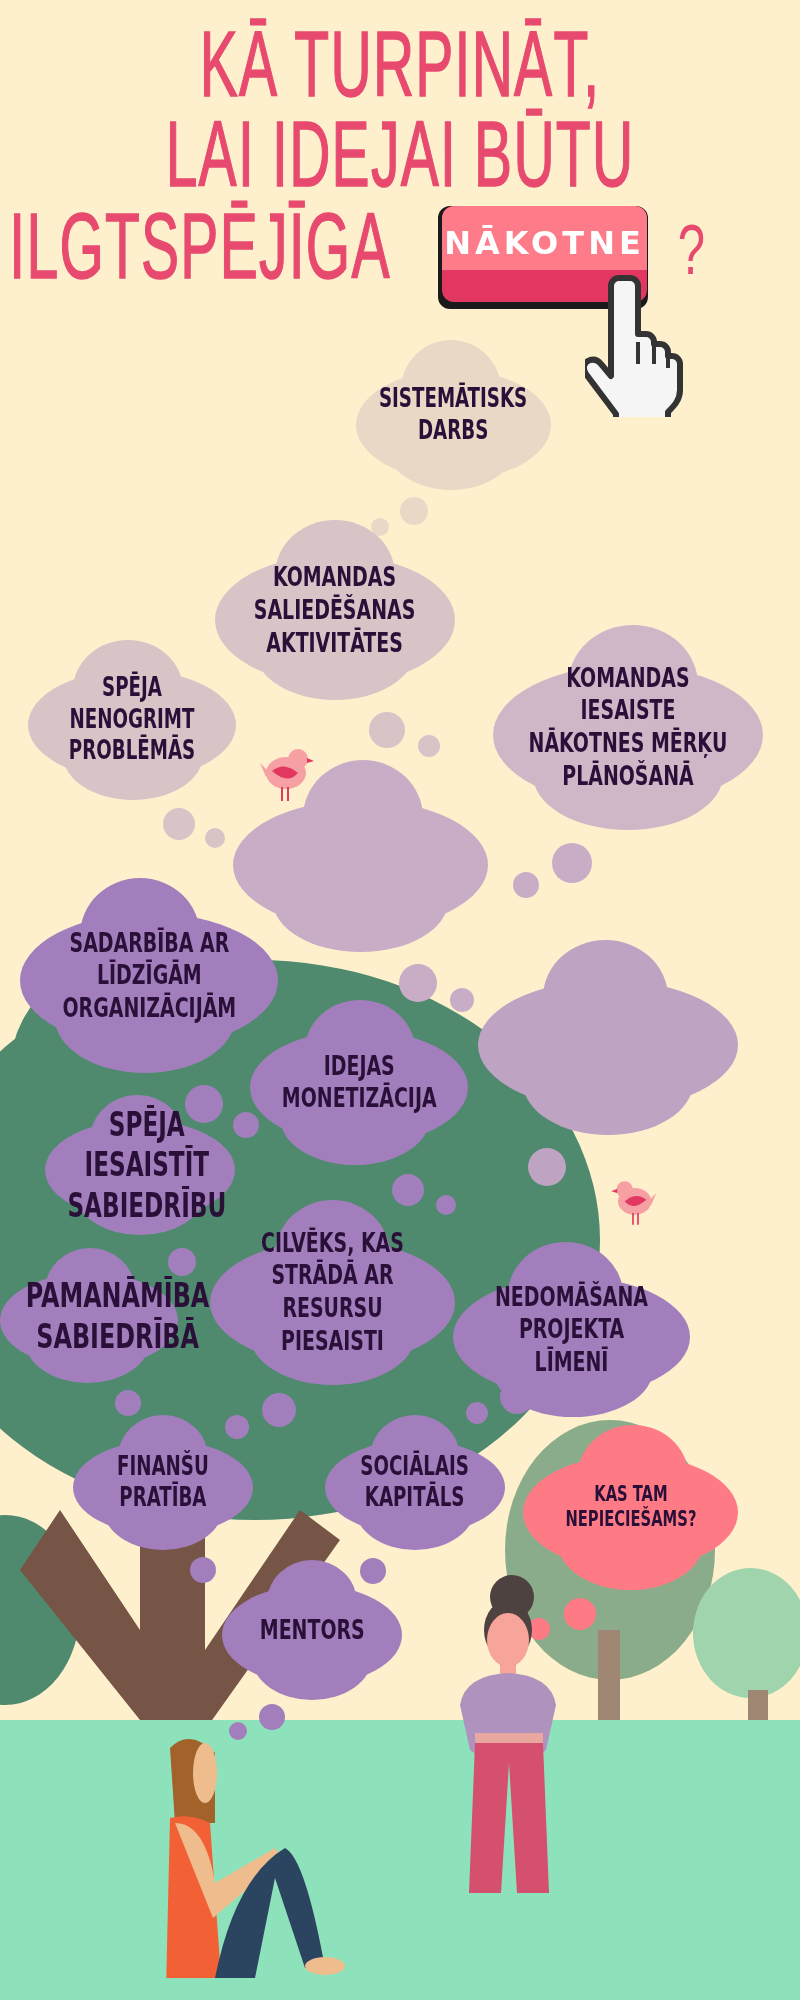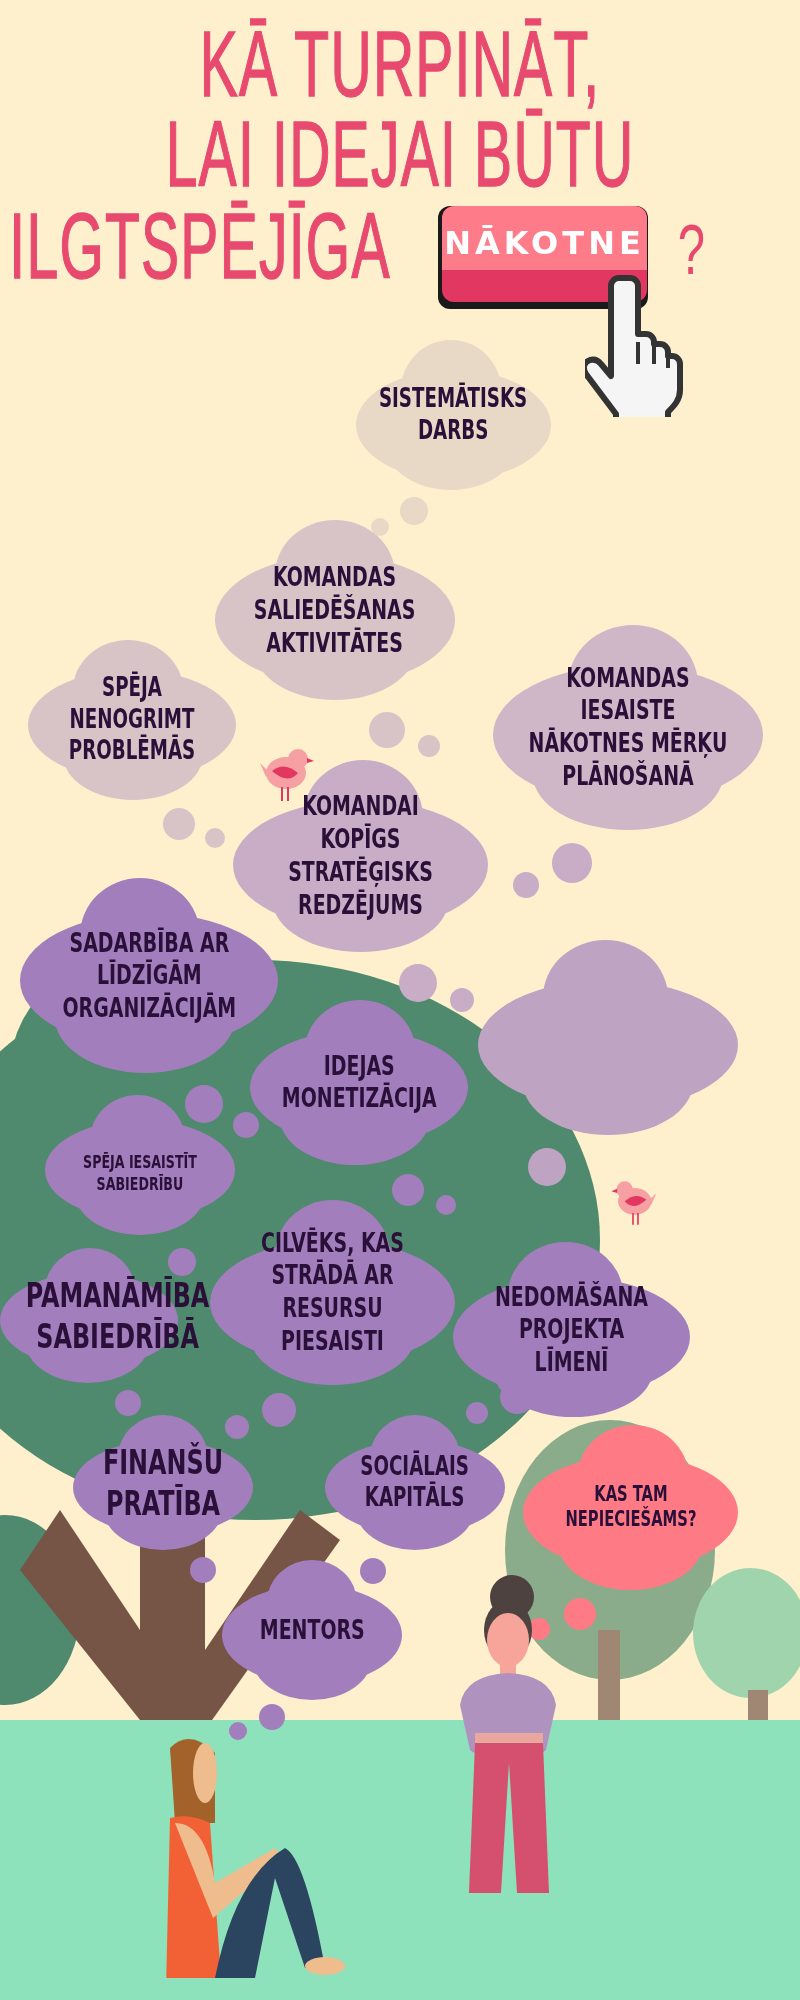--- a/index.html
+++ b/index.html
@@ -127,23 +127,20 @@
   <path d="M14 26 q12 -10 26 2 q-10 12 -26 -2z" fill="#e23760"></path>
   <polygon points="2,18 12,28 8,32" fill="#f6a0a3"></polygon>
   <line x1="24" y1="42" x2="24" y2="56" stroke="#e23760" stroke-width="2"></line>
   <line x1="30" y1="42" x2="30" y2="56" stroke="#e23760" stroke-width="2"></line>
 </svg>
 
 <div class="cloud" style="left:233px;top:760px;width:255px;height:192px;">
   <div class="blob" style="left:0;top:40px;width:255px;height:130px;background:#c9adc6;"></div>
   <div class="blob" style="left:70px;top:0;width:120px;height:115px;background:#c9adc6;"></div>
   <div class="blob" style="left:40px;top:90px;width:175px;height:102px;background:#c9adc6;"></div>
-  <div class="txt" style="font-size:27px;"><span>Komandai kopīgs
-stratēģisks
-redzējums</span></div>
 </div>
 
 <div class="cloud" style="left:20px;top:878px;width:258px;height:195px;">
   <div class="blob" style="left:0;top:35px;width:258px;height:135px;background:#a27fbc;"></div>
   <div class="blob" style="left:60px;top:0;width:120px;height:115px;background:#a27fbc;"></div>
   <div class="blob" style="left:35px;top:85px;width:180px;height:110px;background:#a27fbc;"></div>
   <div class="txt" style="font-size:27px;"><span>Sadarbība ar
 līdzīgām
 organizācijām</span></div>
 </div>
@@ -159,21 +156,21 @@
 <div class="cloud" style="left:478px;top:940px;width:260px;height:195px;">
   <div class="blob" style="left:0;top:40px;width:260px;height:130px;background:#bea3c3;"></div>
   <div class="blob" style="left:65px;top:0;width:125px;height:115px;background:#bea3c3;"></div>
   <div class="blob" style="left:45px;top:90px;width:170px;height:105px;background:#bea3c3;"></div>
 </div>
 
 <div class="cloud" style="left:45px;top:1095px;width:190px;height:140px;">
   <div class="blob" style="left:0;top:25px;width:190px;height:100px;background:#a27fbc;"></div>
   <div class="blob" style="left:45px;top:0;width:95px;height:90px;background:#a27fbc;"></div>
   <div class="blob" style="left:30px;top:55px;width:130px;height:85px;background:#a27fbc;"></div>
-  <div class="txt" style="font-size:18px;margin-top:8px;"><span>Spēja iesaistīt
+  <div class="txt" style="font-size:33px;"><span>Spēja iesaistīt
 sabiedrību</span></div>
 </div>
 
 <div class="cloud" style="left:0px;top:1248px;width:178px;height:135px;">
   <div class="blob" style="left:0;top:25px;width:178px;height:95px;background:#a27fbc;"></div>
   <div class="blob" style="left:45px;top:0;width:90px;height:85px;background:#a27fbc;"></div>
   <div class="blob" style="left:25px;top:50px;width:125px;height:85px;background:#a27fbc;"></div>
   <div class="txt" style="font-size:34px;"><span>Pamanāmība
 sabiedrībā</span></div>
 </div>
@@ -204,21 +201,21 @@
     <polygon points="2,18 12,28 8,32" fill="#f6a0a3"></polygon>
     <line x1="24" y1="42" x2="24" y2="56" stroke="#e23760" stroke-width="2"></line>
     <line x1="30" y1="42" x2="30" y2="56" stroke="#e23760" stroke-width="2"></line>
   </g>
 </svg>
 
 <div class="cloud" style="left:73px;top:1415px;width:180px;height:135px;">
   <div class="blob" style="left:0;top:25px;width:180px;height:95px;background:#a27fbc;"></div>
   <div class="blob" style="left:45px;top:0;width:90px;height:85px;background:#a27fbc;"></div>
   <div class="blob" style="left:30px;top:50px;width:120px;height:85px;background:#a27fbc;"></div>
-  <div class="txt" style="font-size:34px;"><span>Finanšu
+  <div class="txt" style="font-size:26px;"><span>Finanšu
 pratība</span></div>
 </div>
 
 <div class="cloud" style="left:325px;top:1415px;width:180px;height:135px;">
   <div class="blob" style="left:0;top:25px;width:180px;height:95px;background:#a27fbc;"></div>
   <div class="blob" style="left:45px;top:0;width:90px;height:85px;background:#a27fbc;"></div>
   <div class="blob" style="left:30px;top:50px;width:120px;height:85px;background:#a27fbc;"></div>
   <div class="txt" style="font-size:26px;"><span>Sociālais
 kapitāls</span></div>
 </div>

